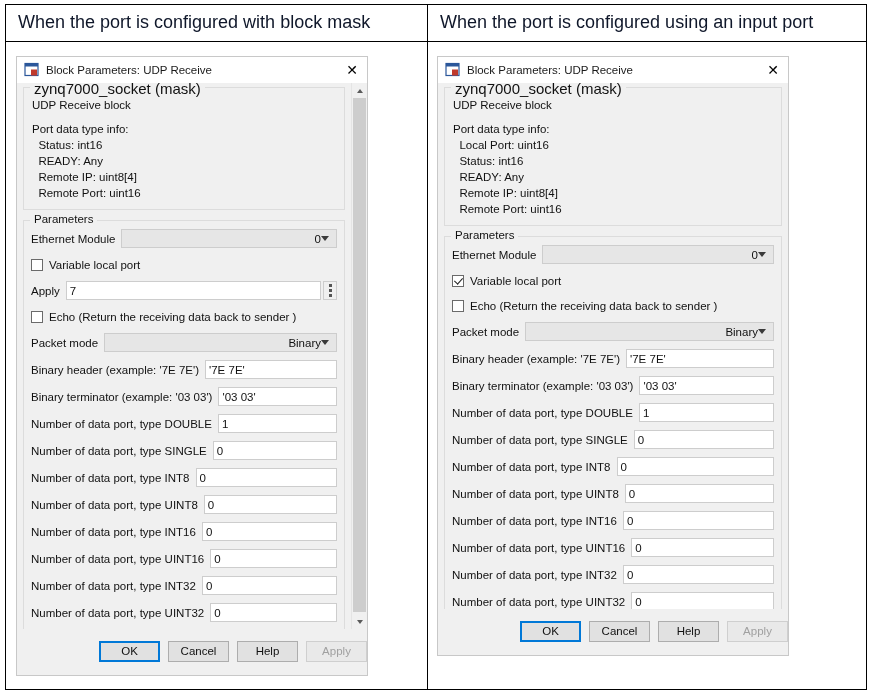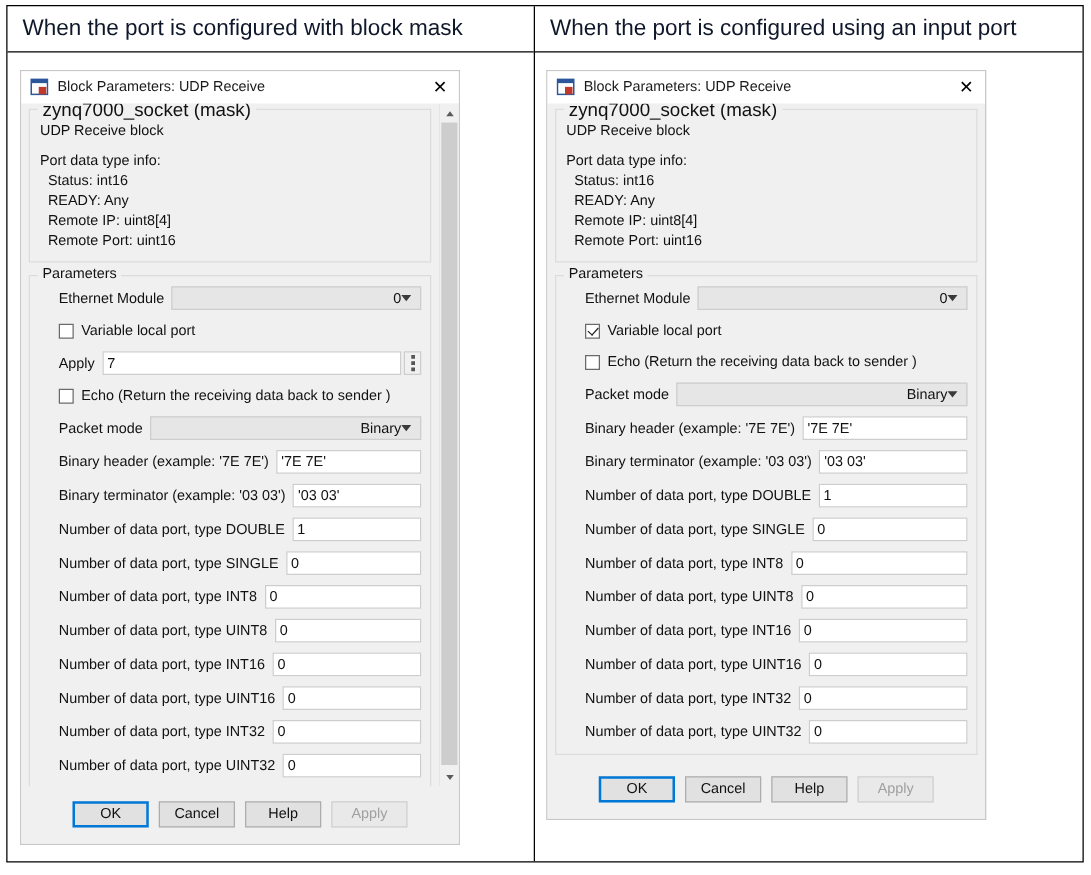--- a/index.html
+++ b/index.html
@@ -154,21 +154,21 @@
     white-space: pre;
   }
   .desc-gap { height: 8px; }
 
   
   .parambox {
     margin: 10px 6px 0 6px;
     border: 1px solid #dcdcdc;
     background: #f0f0f0;
     position: relative;
-    padding: 8px 7px 8px 23px;
+    padding: 8px 7px 8px 7px;
   }
   .parambox .legend {
     position: absolute;
     top: -8px;
     left: 6px;
     background: #f0f0f0;
     padding: 0 4px;
     font-size: 11.5px;
     color: #111;
   }
@@ -319,21 +319,21 @@
     bottom: 2px;
     background: #cdcdcd;
   }
 
   
   .btnbar {
     height: 44px;
     flex: none;
     display: flex;
     align-items: center;
-    justify-content: center;
+    justify-content: flex-end;
     gap: 8px;
     background: #f0f0f0;
     padding-bottom: 2px;
   }
   .btn {
     width: 61px;
     height: 21px;
     background: #e1e1e1;
     border: 1px solid #adadad;
     box-sizing: border-box;
@@ -520,20 +520,21 @@
           </div>
 
           <div class="dlg-content">
             <div class="dlg-inner">
 
               <div class="descbox">
                 <span class="legend">zynq7000_socket (mask)</span>
                 <div class="desc-line">UDP Receive block</div>
                 <div class="desc-gap"></div>
                 <div class="desc-line">Port data type info:</div>
+                <div class="desc-line">  Local Port: uint16</div>
                 <div class="desc-line">  Status: int16</div>
                 <div class="desc-line">  READY: Any</div>
                 <div class="desc-line">  Remote IP: uint8[4]</div>
                 <div class="desc-line">  Remote Port: uint16</div>
               </div>
 
               <div class="parambox">
                 <span class="legend">Parameters</span>
 
                 <div class="row">

